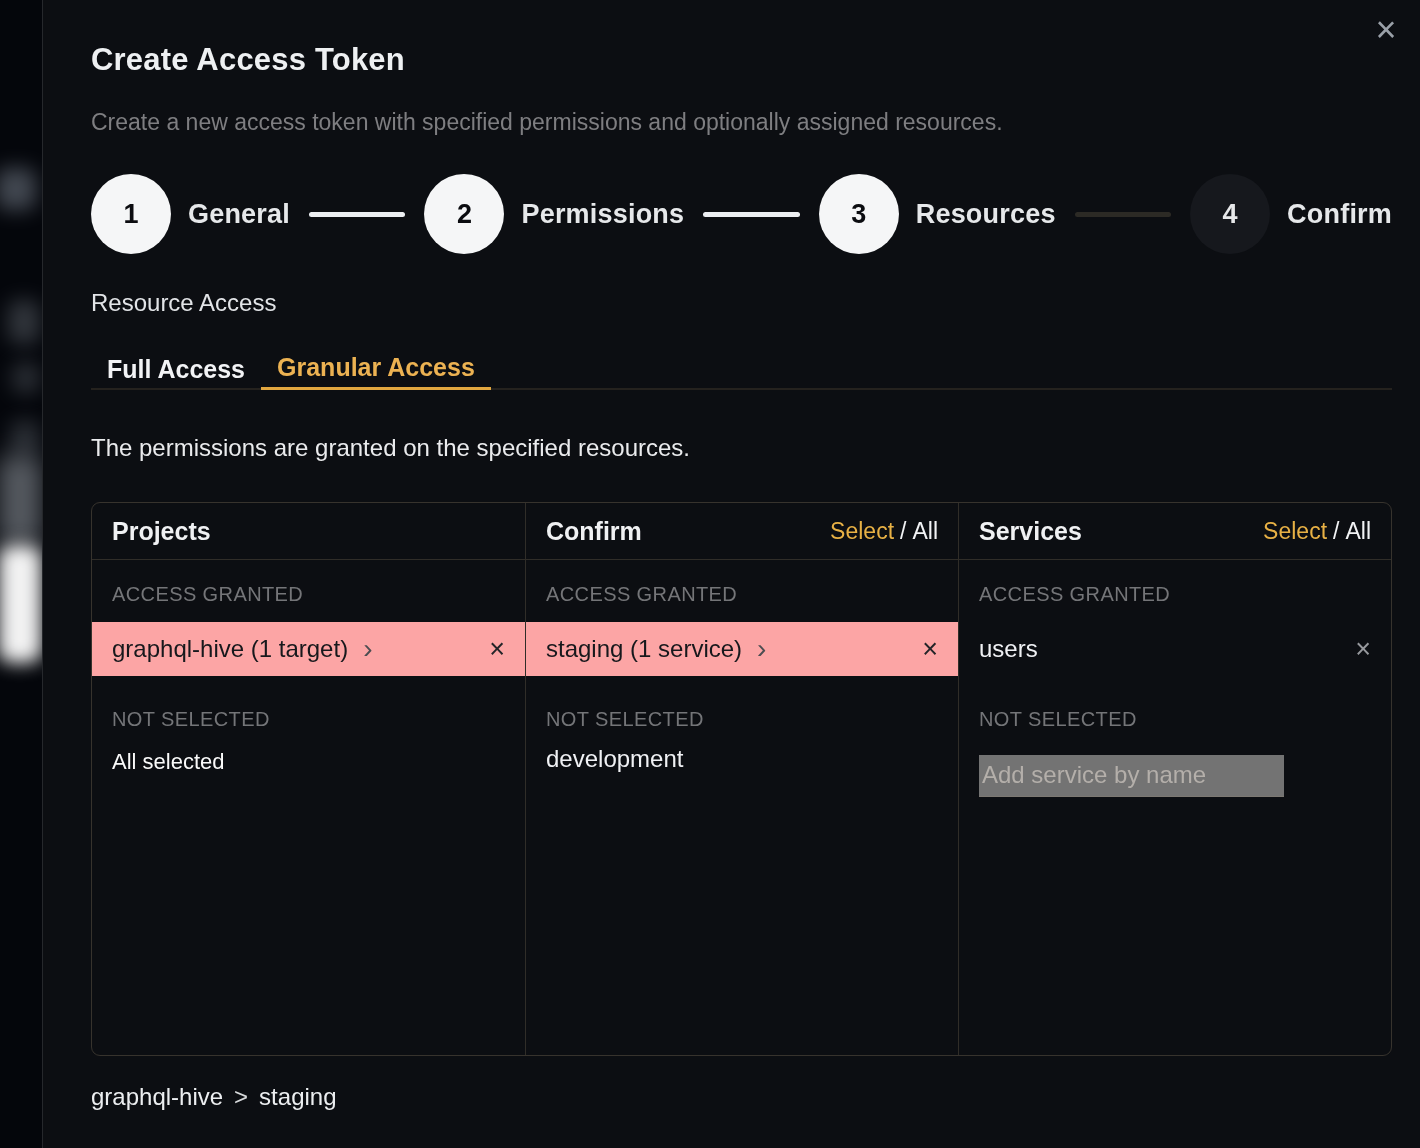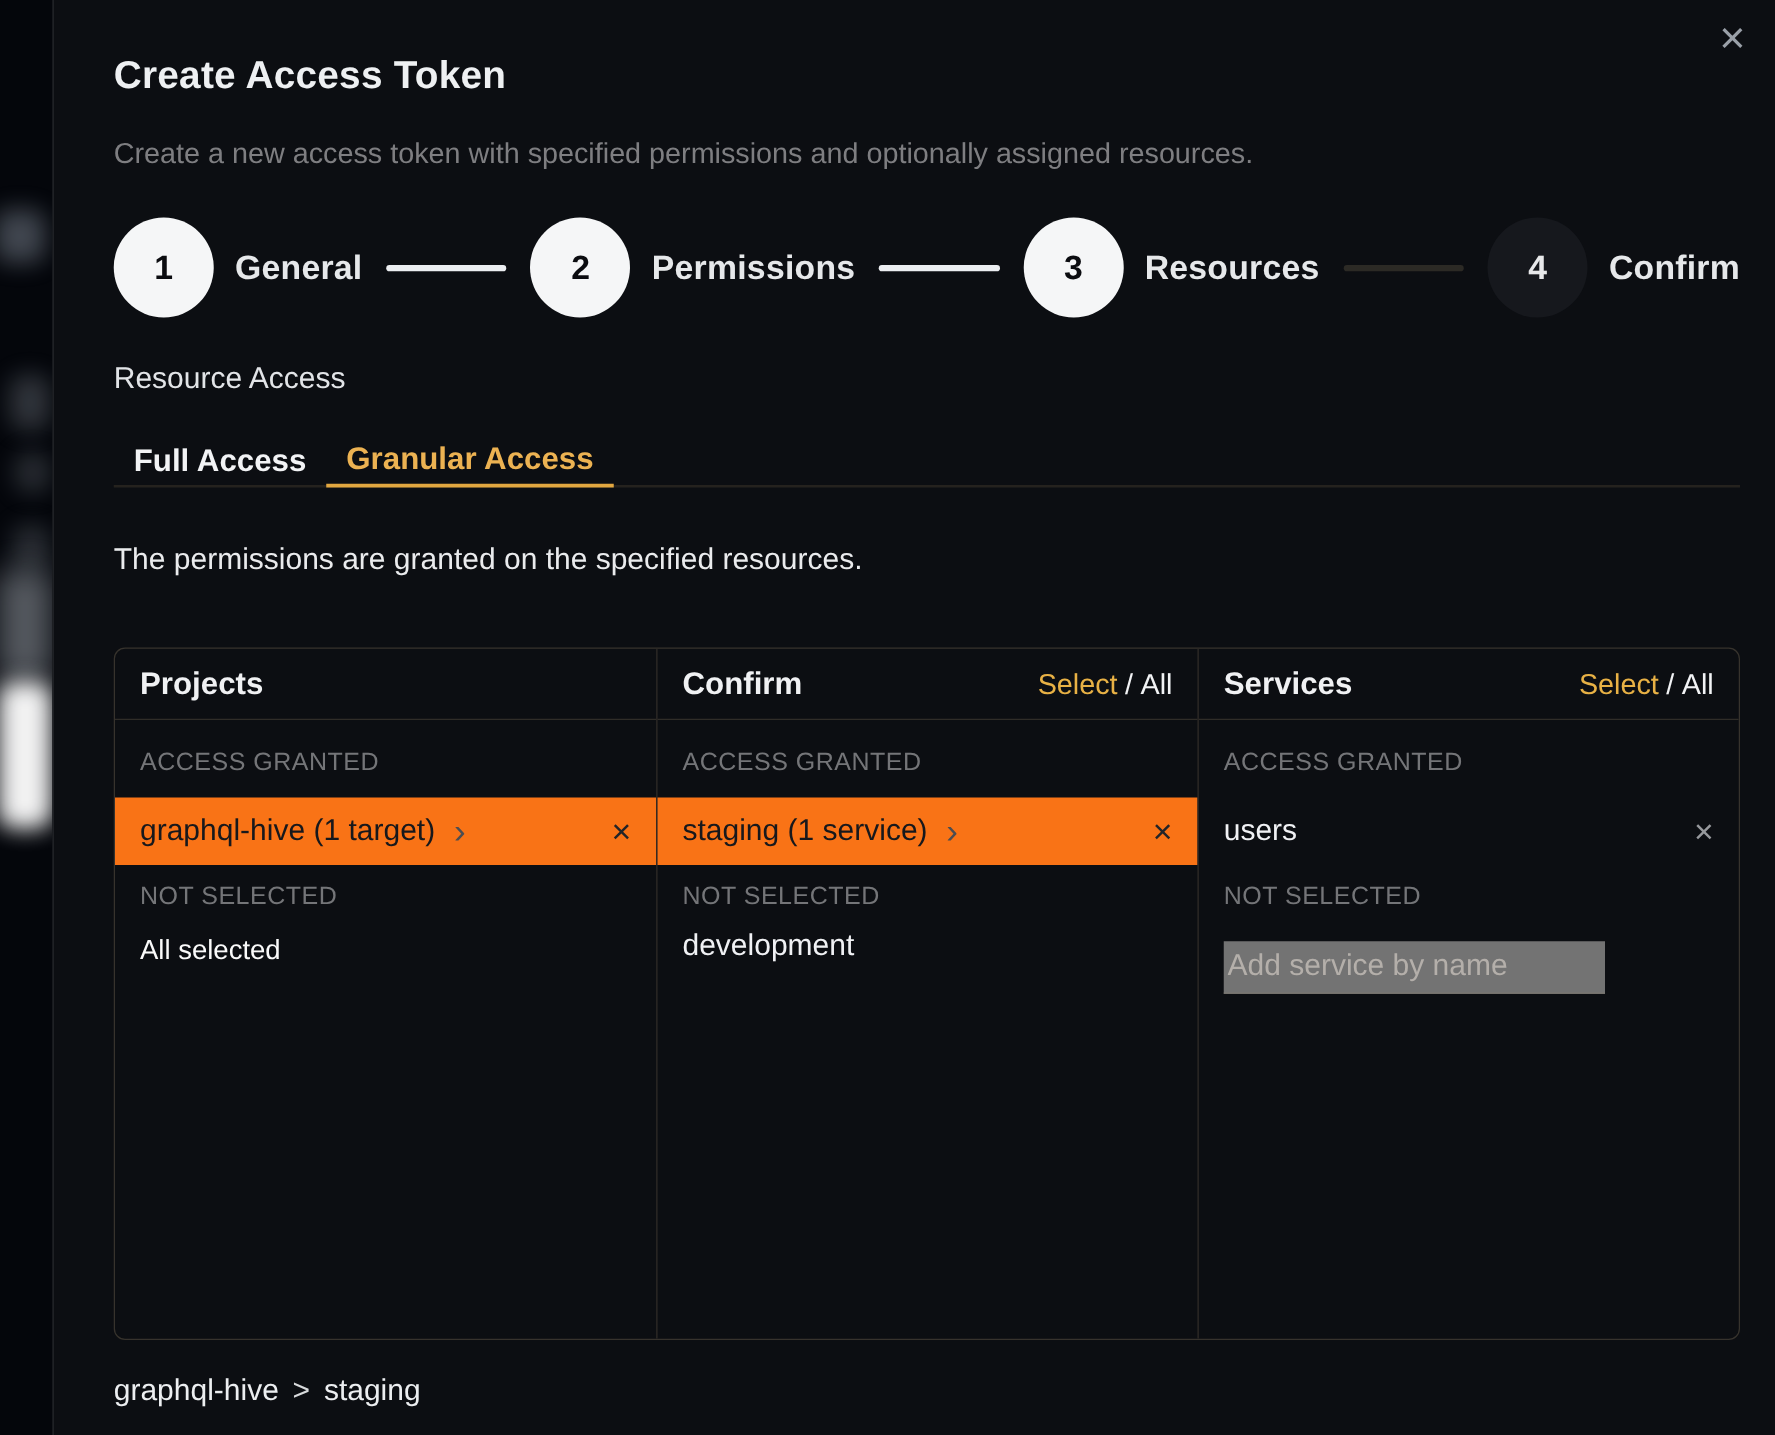--- a/index.html
+++ b/index.html
@@ -60,21 +60,21 @@
   .tab {
     padding: 12px 16px 5px; font-size: 25px; font-weight: 600;
     color: #f2f3f5; cursor: pointer; margin-bottom: -2px; background: none; border: none;
     font-family: "Liberation Sans", sans-serif;
   }
   .tab.active { color: #ecb252; border-bottom: 3px solid #e2a740; }
   .section-desc { margin-top: 44px; font-size: 24px; color: #eaebed; }
 
   
   .resource-table {
-    margin-top: 56px;
+    margin-top: 40px;
     display: grid; grid-template-columns: 1fr 1fr 1fr;
     border: 1px solid #37332d; border-radius: 9px;
     height: 554px; overflow: hidden;
   }
   .col { display: flex; flex-direction: column; }
   .col + .col { border-left: 1px solid #302d28; }
   .col-header {
     height: 57px; flex: 0 0 57px;
     display: flex; align-items: center; justify-content: space-between;
     padding: 0 20px; border-bottom: 1px solid #302d28;
@@ -83,38 +83,38 @@
   .select-all { font-size: 23px; cursor: pointer; white-space: nowrap; }
   .select-all .sel { color: #e8b145; }
   .select-all .div, .select-all .all { color: #f2f3f5; }
   .select-all .div { margin: 0 6px; }
 
   .group-label {
     padding: 23px 20px 0; font-size: 20px; color: #747578; letter-spacing: .4px;
   }
   .selected-row {
     margin-top: 16px; height: 54px; flex: 0 0 54px;
-    background: #f97316; color: #17181c;
+    background: #fca5a5; color: #17181c;
     display: flex; align-items: center;
     padding: 0 20px; font-size: 24px; font-weight: 500;
     cursor: pointer;
   }
   .selected-row .chev { margin-left: 15px; font-size: 28px; color: #4c4d51; line-height: 1; }
   .selected-row .remove, .plain-row .remove {
     margin-left: auto; background: none; border: none; cursor: pointer;
     font-size: 27px; line-height: 1; font-family: "Liberation Sans", sans-serif;
   }
   .selected-row .remove { color: #232428; }
   .plain-row {
     margin-top: 16px; height: 54px; flex: 0 0 54px;
     display: flex; align-items: center;
     padding: 0 20px; font-size: 24px; color: #f0f1f4;
   }
   .plain-row .remove { color: #97999d; }
-  .group-label.second { padding-top: 14px; }
+  .group-label.second { padding-top: 32px; }
   .note-text { padding: 18px 20px 0; font-size: 22px; color: #fafafa; }
   .list-item { padding: 0 20px; height: 56px; display: flex; align-items: center; font-size: 24px; color: #f0f1f4; cursor: pointer; }
   .list-item:first-of-type { margin-top: 4px; }
   .service-input {
     margin: 24px 20px 0; width: 305px; height: 42px;
     background: #737373; border: none; border-bottom: 1px solid #7d7973;
     color: #e8e8e8; font-size: 24px; padding: 0 6px 2px 3px;
     font-family: "Liberation Sans", sans-serif; outline: none;
   }
   .service-input::placeholder { color: #b4afaa; }

